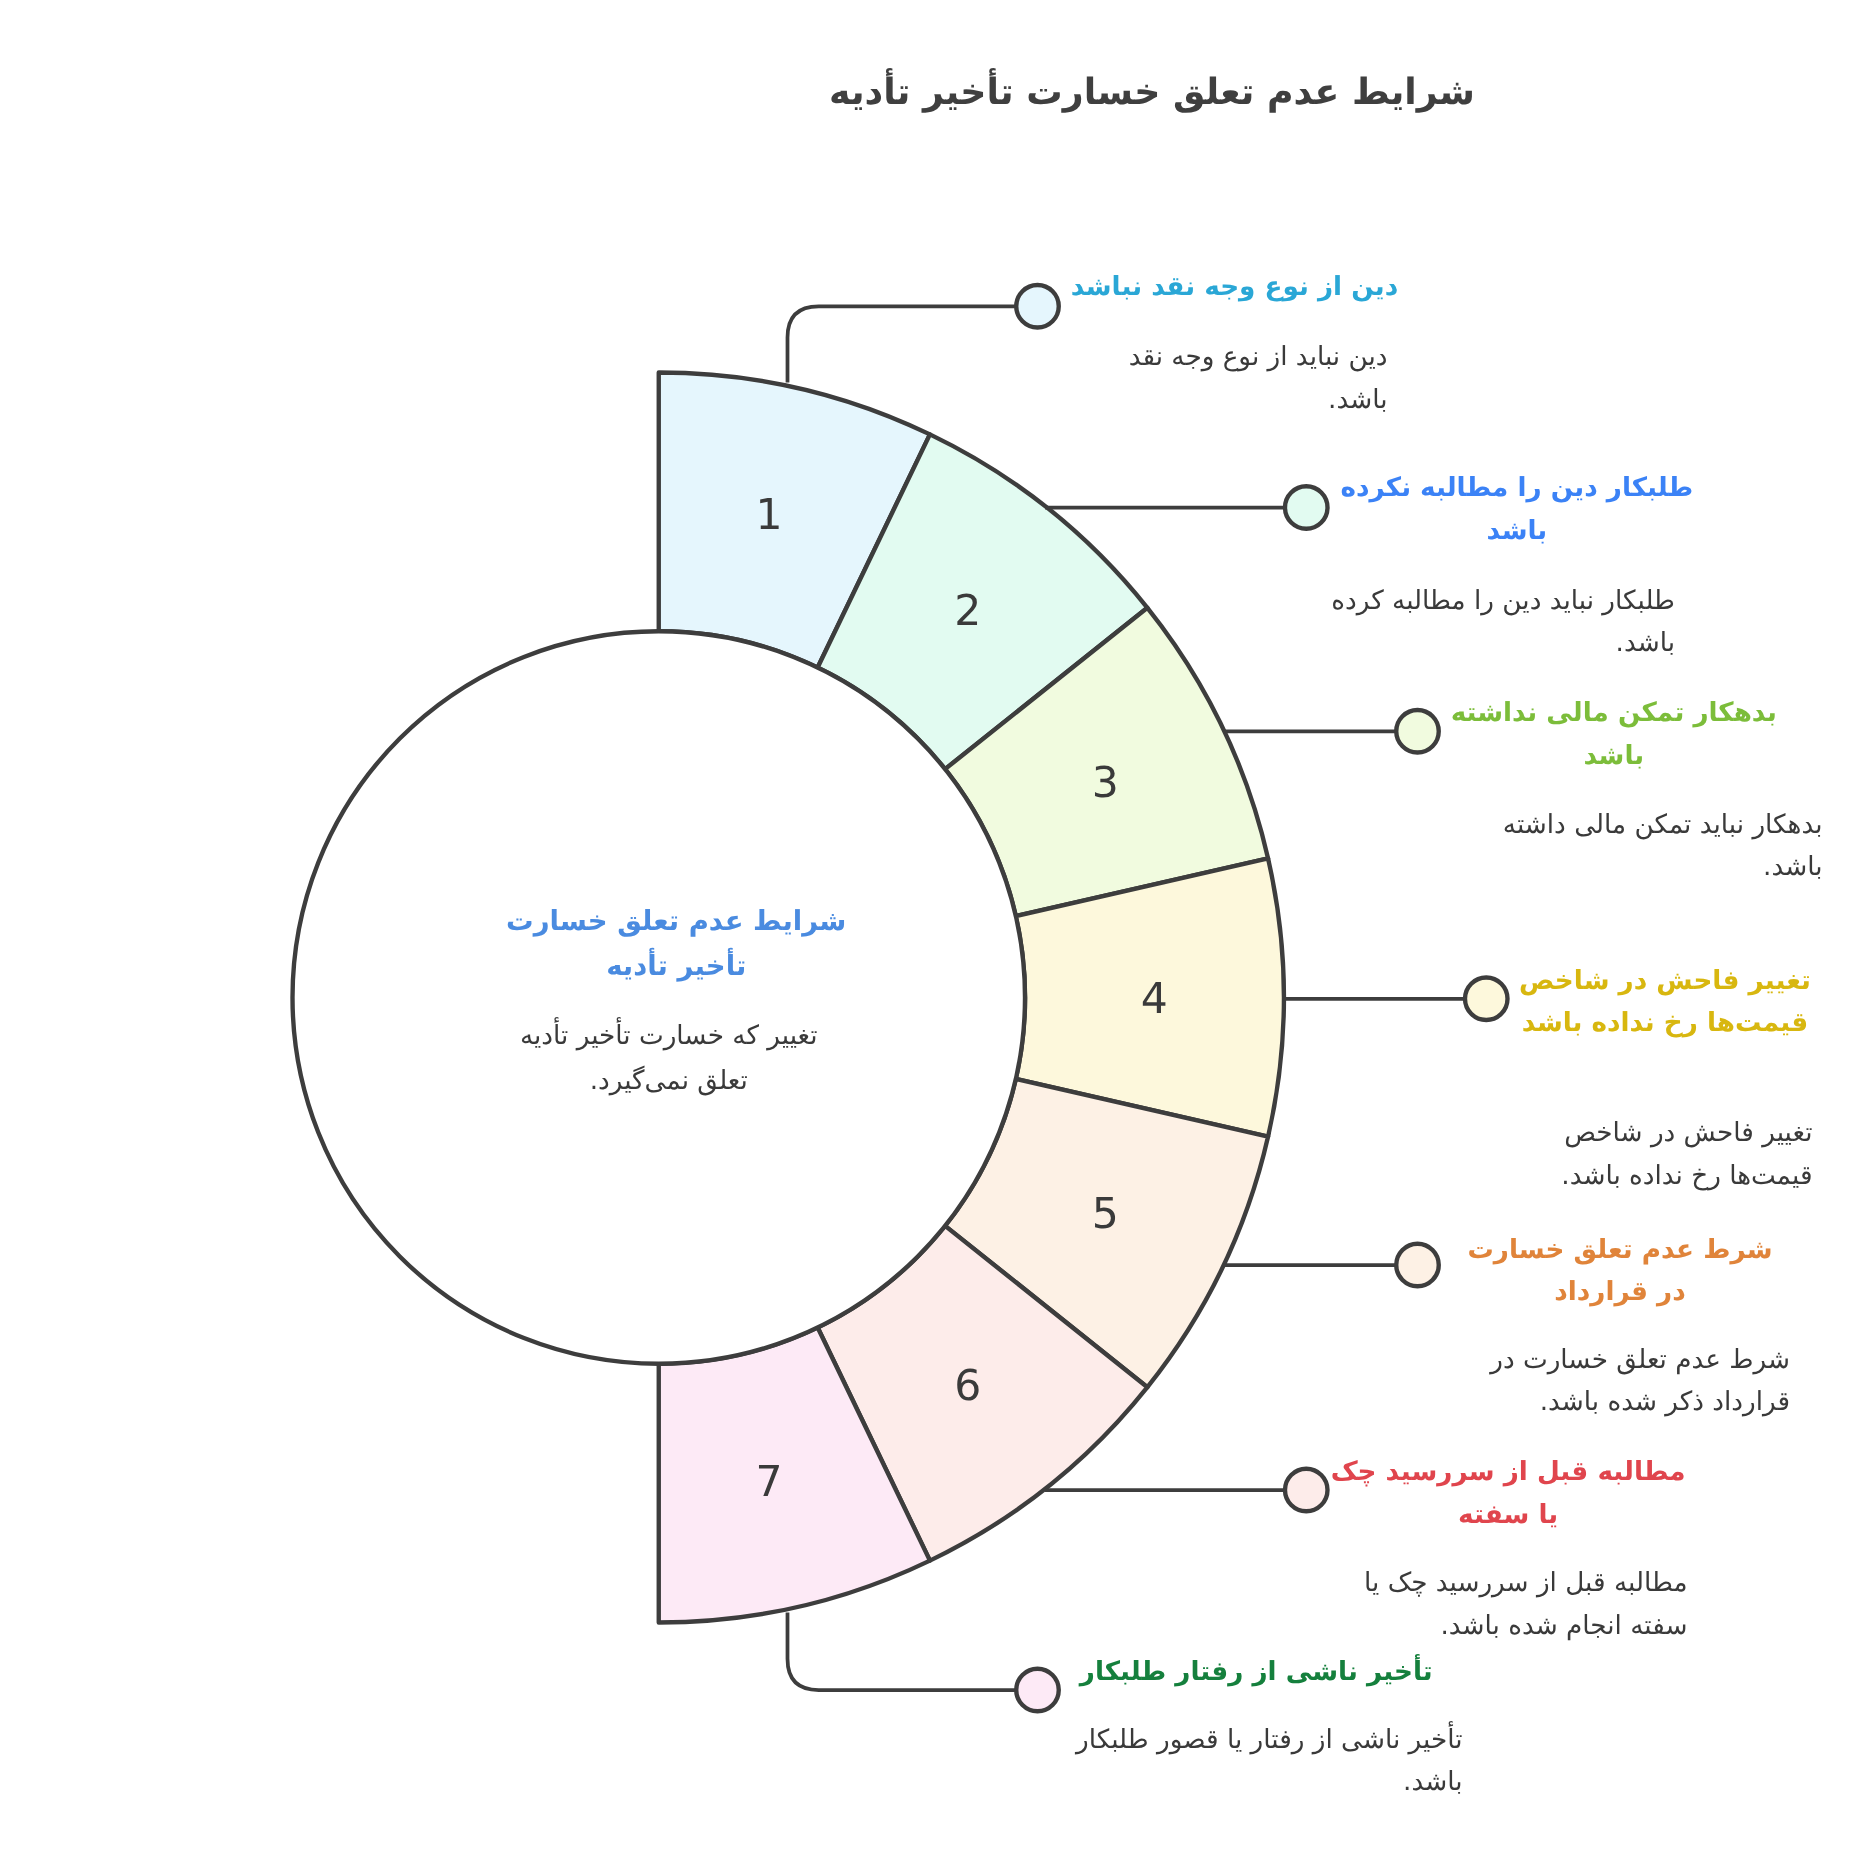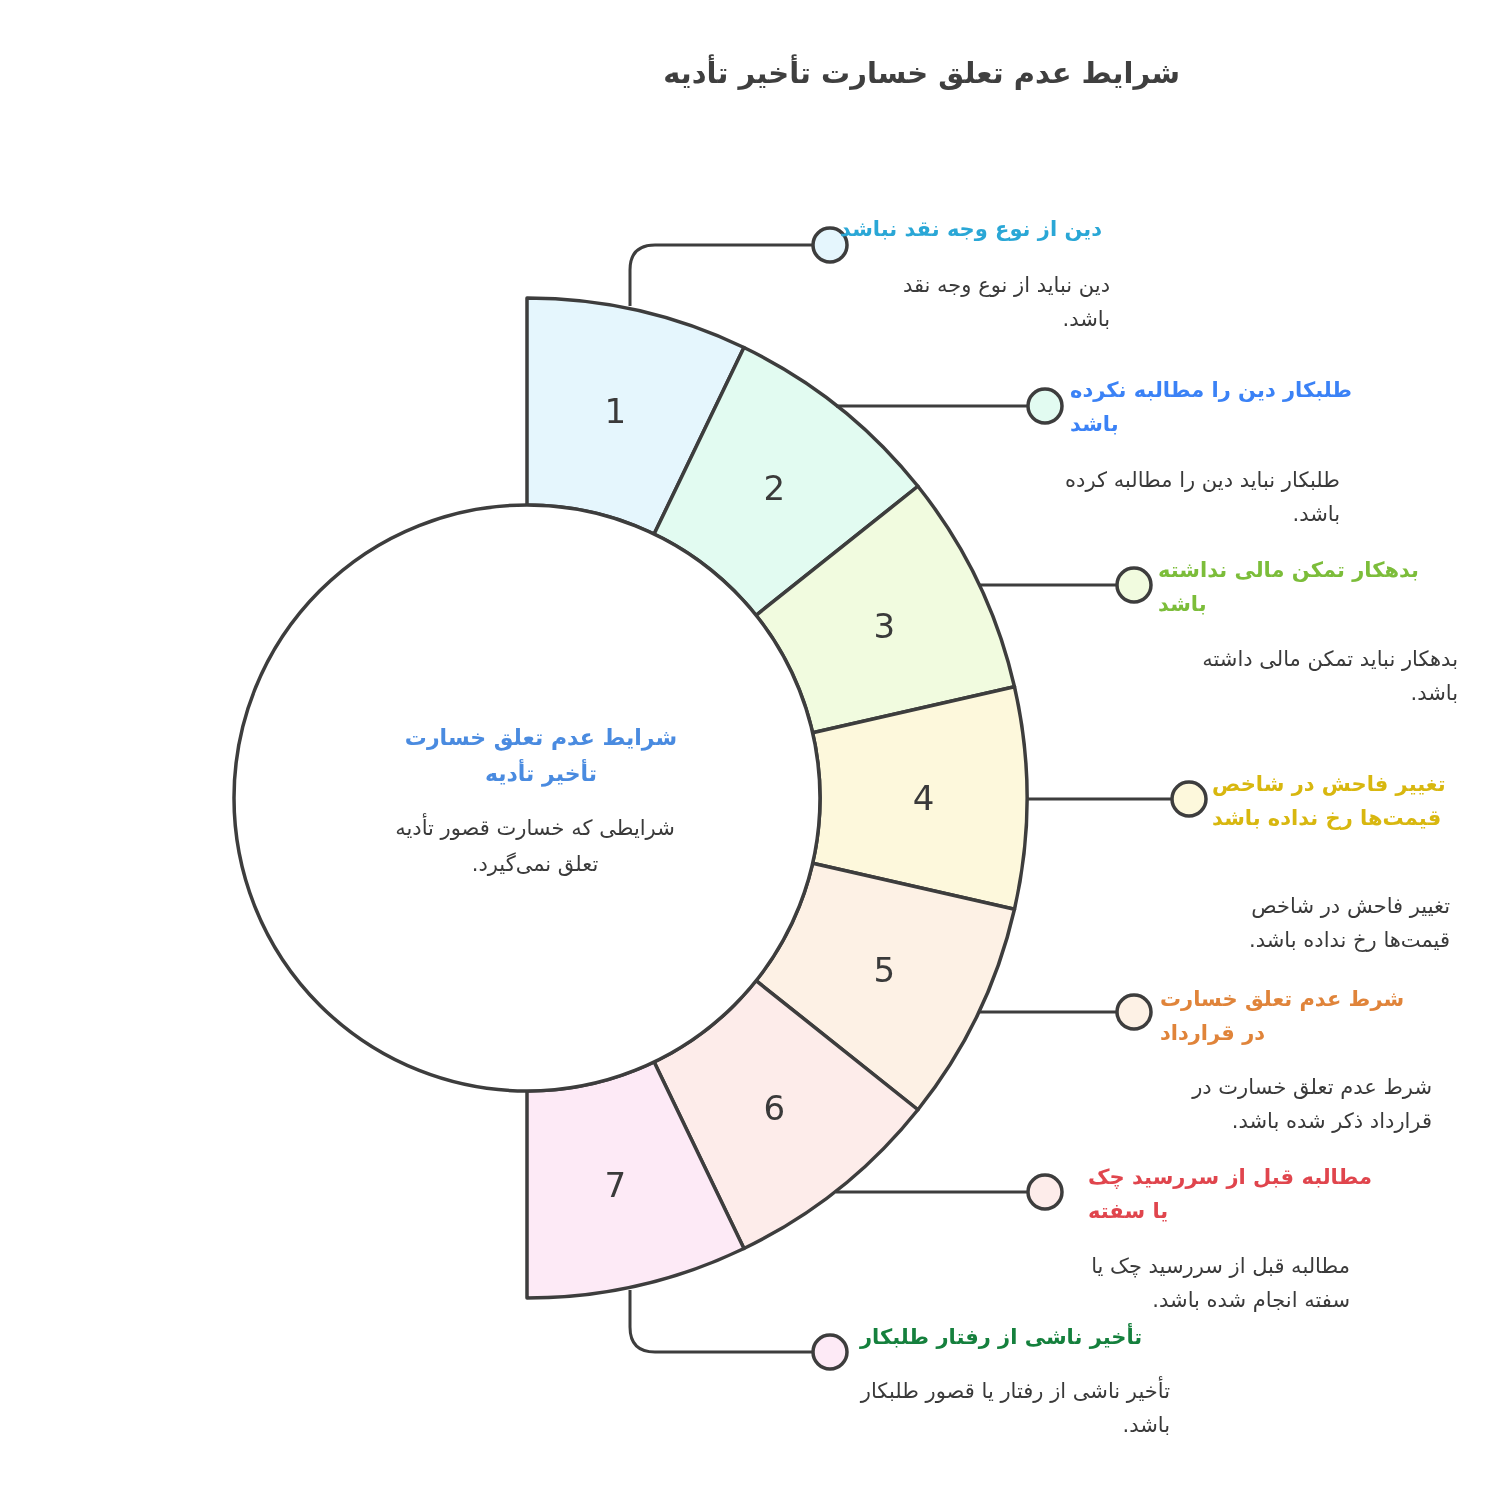--- a/index.html
+++ b/index.html
@@ -2,21 +2,21 @@
 <html><head>
 <meta charset="utf-8">
 <style>
   html, body { margin: 0; padding: 0; background: #ffffff; }
   body { width: 1500px; height: 1500px; position: relative; overflow: hidden;
          font-family: "DejaVu Sans", "Liberation Sans", sans-serif; }
   #diagram { position: absolute; left: 0; top: 0; width: 1500px; height: 1500px; }
   .page-title { position: absolute; left: 600px; top: 56px; width: 580px; text-align: right;
                 direction: rtl; font-family: "DejaVu Sans", sans-serif; font-weight: bold;
                 font-size: 29px; color: #3f3f3f; }
-  .item-title { position: absolute; direction: rtl; text-align: left; font-weight: bold;
+  .item-title { position: absolute; direction: rtl; text-align: center; font-weight: bold;
                 font-size: 21px; line-height: 34px; font-family: "DejaVu Sans", sans-serif; }
   .item-desc { position: absolute; direction: rtl; text-align: right; font-size: 21px;
                line-height: 34px; color: #3a3a3a; font-family: "DejaVu Sans", sans-serif; }
   .center-title { position: absolute; left: 400px; top: 720px; width: 282px; direction: rtl;
                   text-align: center; font-weight: bold; font-size: 22px; line-height: 36px;
                   color: #4a8be0; font-family: "DejaVu Sans", sans-serif; }
   .center-desc { position: absolute; left: 395px; top: 810px; width: 280px; direction: rtl;
                  text-align: center; font-size: 21px; line-height: 36px; color: #3a3a3a;
                  font-family: "DejaVu Sans", sans-serif; }
   .seg-num { font-family: "DejaVu Sans", sans-serif; font-size: 34px; fill: #3a3a3a; }
@@ -56,34 +56,34 @@
       <path d="M980,1012 L1117,1012" fill="none" stroke="#3d3d3d" stroke-width="3"></path>
       <circle cx="1134" cy="1012" r="17" fill="#fdf1e5" stroke="#3d3d3d" stroke-width="3.5"></circle>
       <path d="M836,1192 L1028,1192" fill="none" stroke="#3d3d3d" stroke-width="3"></path>
       <circle cx="1045" cy="1192" r="17" fill="#fdecea" stroke="#3d3d3d" stroke-width="3.5"></circle>
       <path d="M630,1290 L630,1327 Q630,1352 655,1352 L812,1352" fill="none" stroke="#3d3d3d" stroke-width="3"></path>
       <circle cx="830" cy="1352" r="17" fill="#fdeaf6" stroke="#3d3d3d" stroke-width="3.5"></circle>
     </g>
 </svg>
 
 <div class="center-title">شرایط عدم تعلق خسارت تأخیر تأدیه</div>
-<div class="center-desc">شرایطی که خسارت قصور تأدیه تعلق نمی‌گیرد.</div>
+<div class="center-desc">تغییر که خسارت تأخیر تأدیه تعلق نمی‌گیرد.</div>
 
 <div class="item-title" style="left: 840px; top: 212px; width: 295px; color: rgb(42, 167, 214);">دین از نوع وجه نقد نباشد</div>
 <div class="item-desc" style="left:855px; top:268px; width:255px;">دین نباید از نوع وجه نقد باشد.</div>
 
 <div class="item-title" style="left: 1070px; top: 373px; width: 287px; color: #3b82f6;">طلبکار دین را مطالبه نکرده باشد</div>
 <div class="item-desc" style="left:1065px; top:463px; width:275px;">طلبکار نباید دین را مطالبه کرده باشد.</div>
 
 <div class="item-title" style="left: 1158px; top: 553px; width: 266px; color: rgb(124, 189, 58);">بدهکار تمکن مالی نداشته باشد</div>
 <div class="item-desc" style="left:1158px; top:642px; width:300px;">بدهکار نباید تمکن مالی داشته باشد.</div>
 
 <div class="item-title" style="left: 1212px; top: 767px; width: 240px; color: rgb(216, 183, 15);">تغییر فاحش در شاخص قیمت‌ها رخ نداده باشد</div>
 <div class="item-desc" style="left:1210px; top:857px; width:240px;margin-top:32px;">تغییر فاحش در شاخص قیمت‌ها رخ نداده باشد.</div>
 
 <div class="item-title" style="left: 1160px; top: 982px; width: 272px; color: rgb(224, 132, 58);">شرط عدم تعلق خسارت در قرارداد</div>
 <div class="item-desc" style="left:1160px; top:1070px; width:272px;">شرط عدم تعلق خسارت در قرارداد ذکر شده باشد.</div>
 
-<div class="item-title" style="left: 1088px; top: 1160px; width: 285px; color: rgb(224, 69, 77);">مطالبه قبل از سررسید چک یا سفته</div>
+<div class="item-title" style="left: 1064px; top: 1160px; width: 285px; color: rgb(224, 69, 77);">مطالبه قبل از سررسید چک یا سفته</div>
 <div class="item-desc" style="left:1065px; top:1249px; width:285px;">مطالبه قبل از سررسید چک یا سفته انجام شده باشد.</div>
 
 <div class="item-title" style="left: 860px; top: 1320px; width: 290px; color: #15803d;">تأخیر ناشی از رفتار طلبکار</div>
 <div class="item-desc" style="left:860px; top:1374px; width:310px;">تأخیر ناشی از رفتار یا قصور طلبکار باشد.</div>
 
 </body></html>

